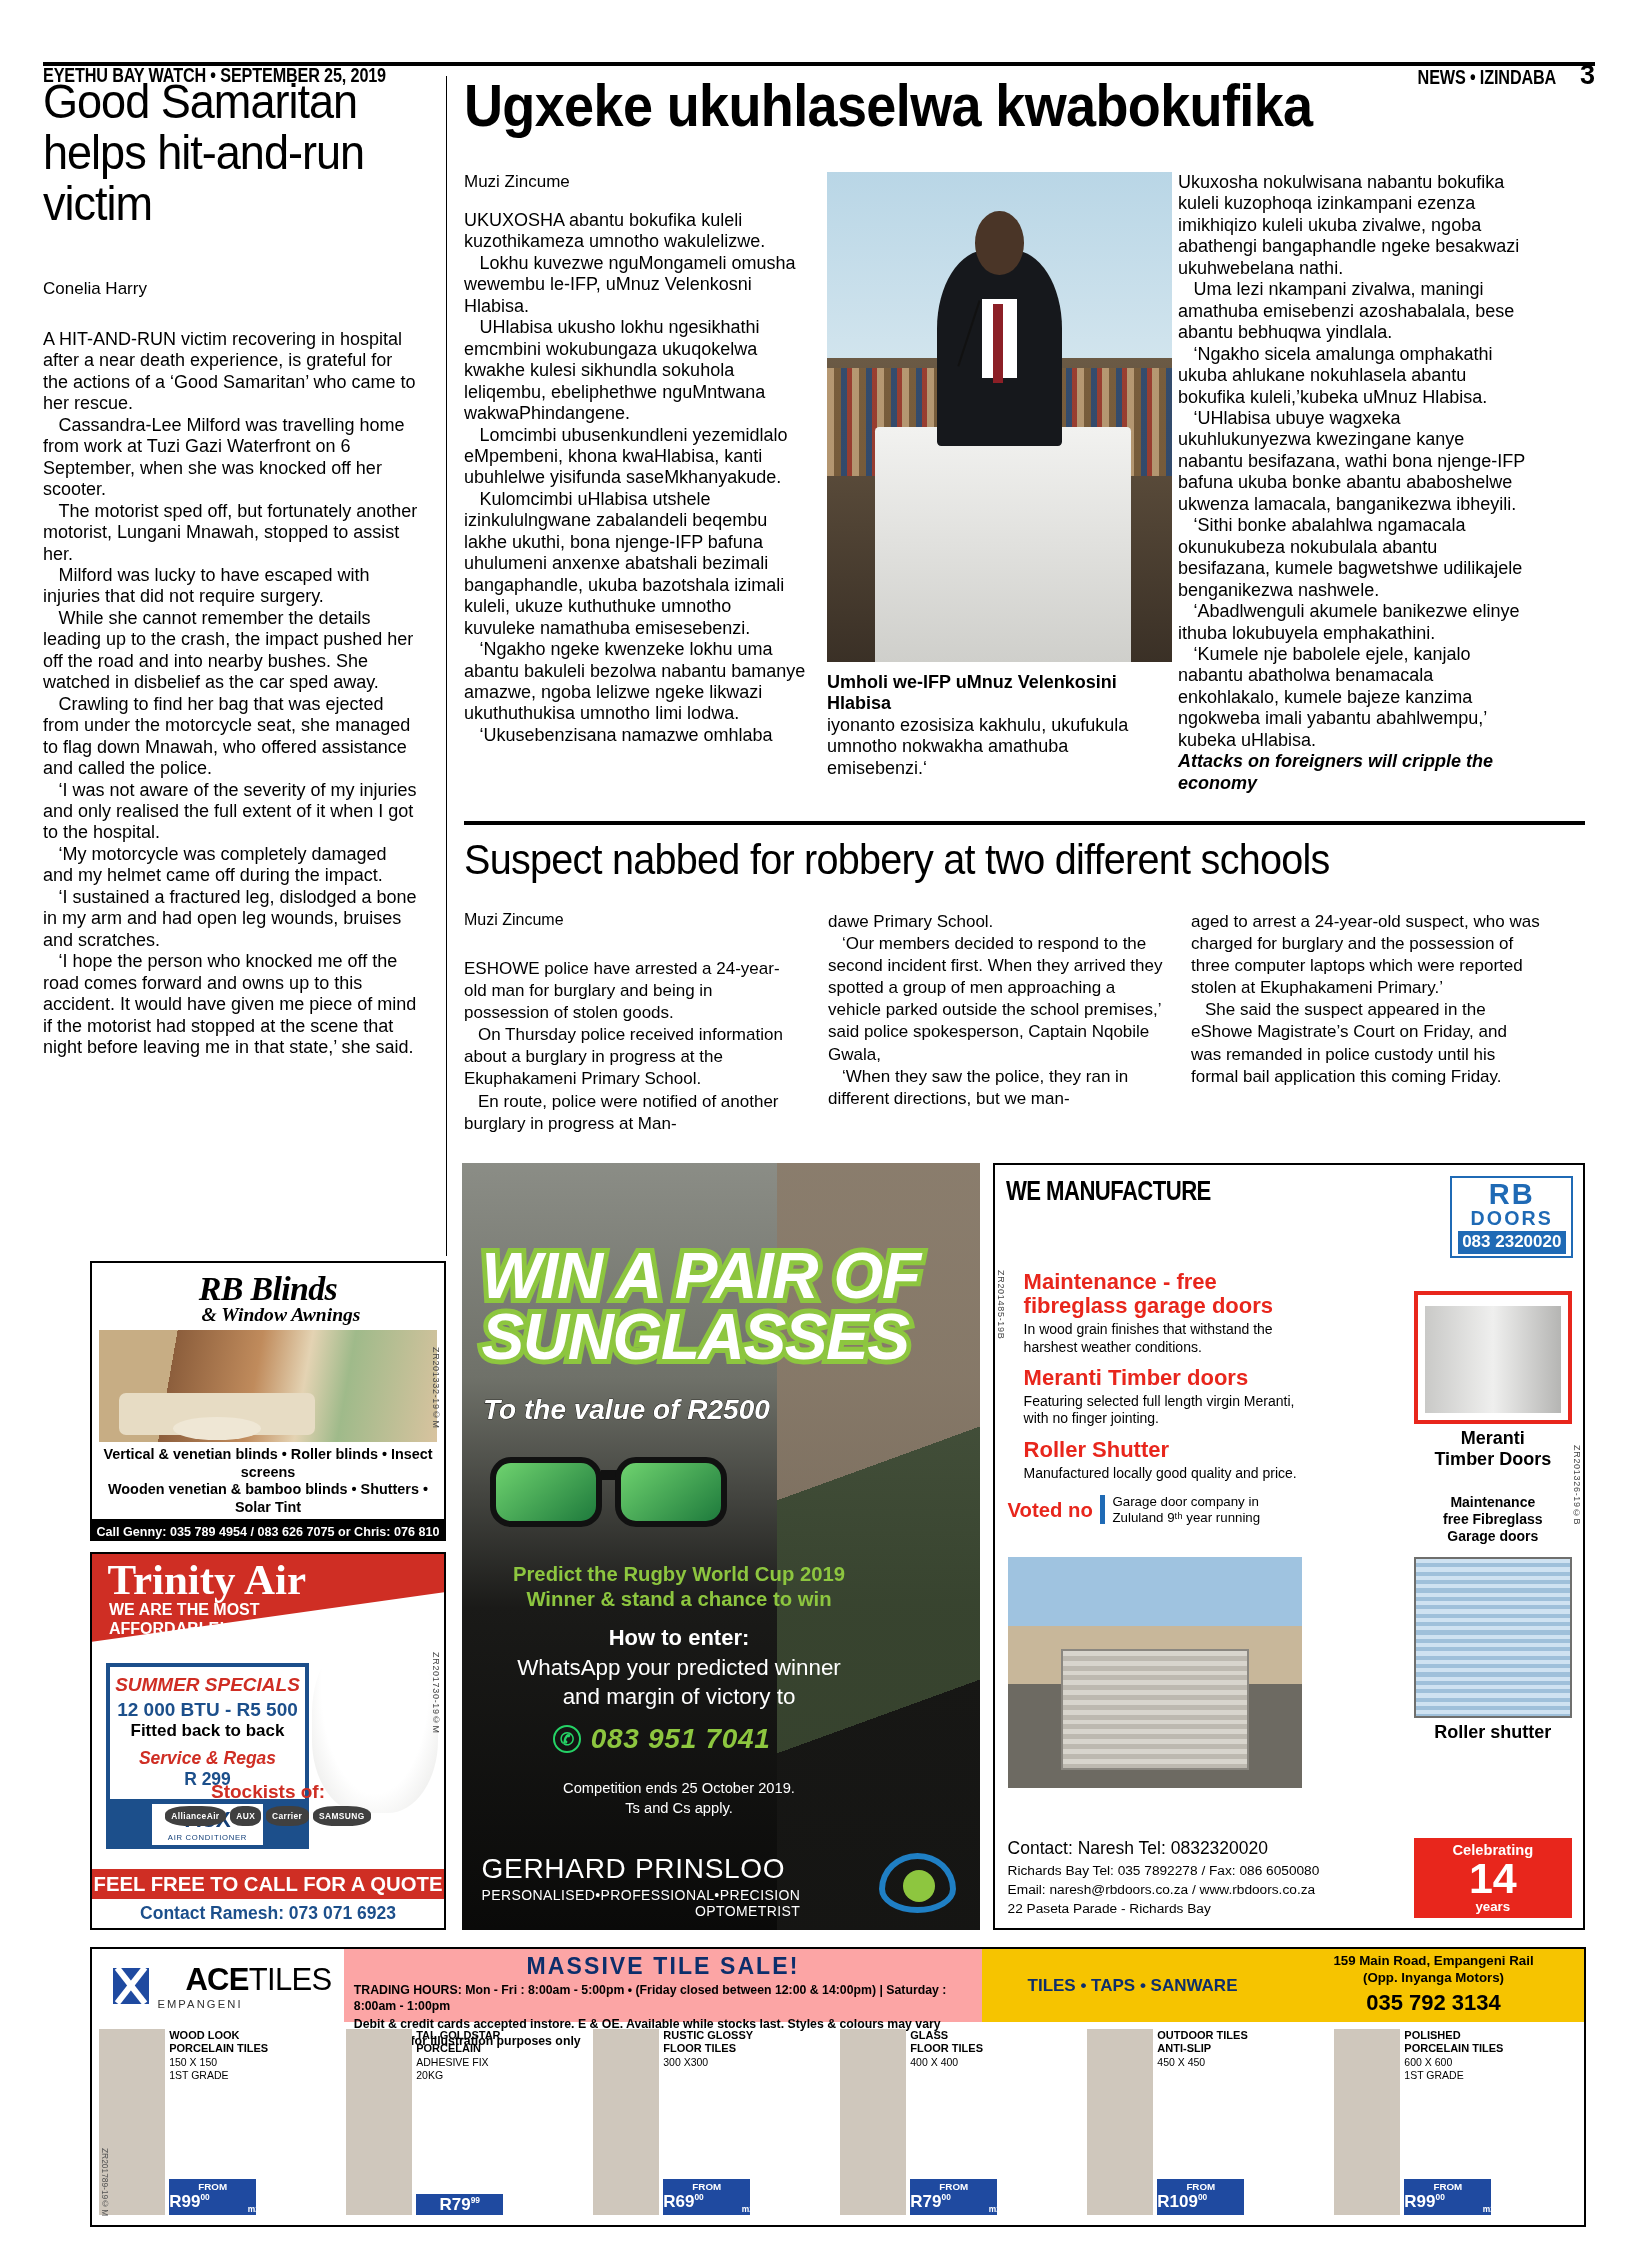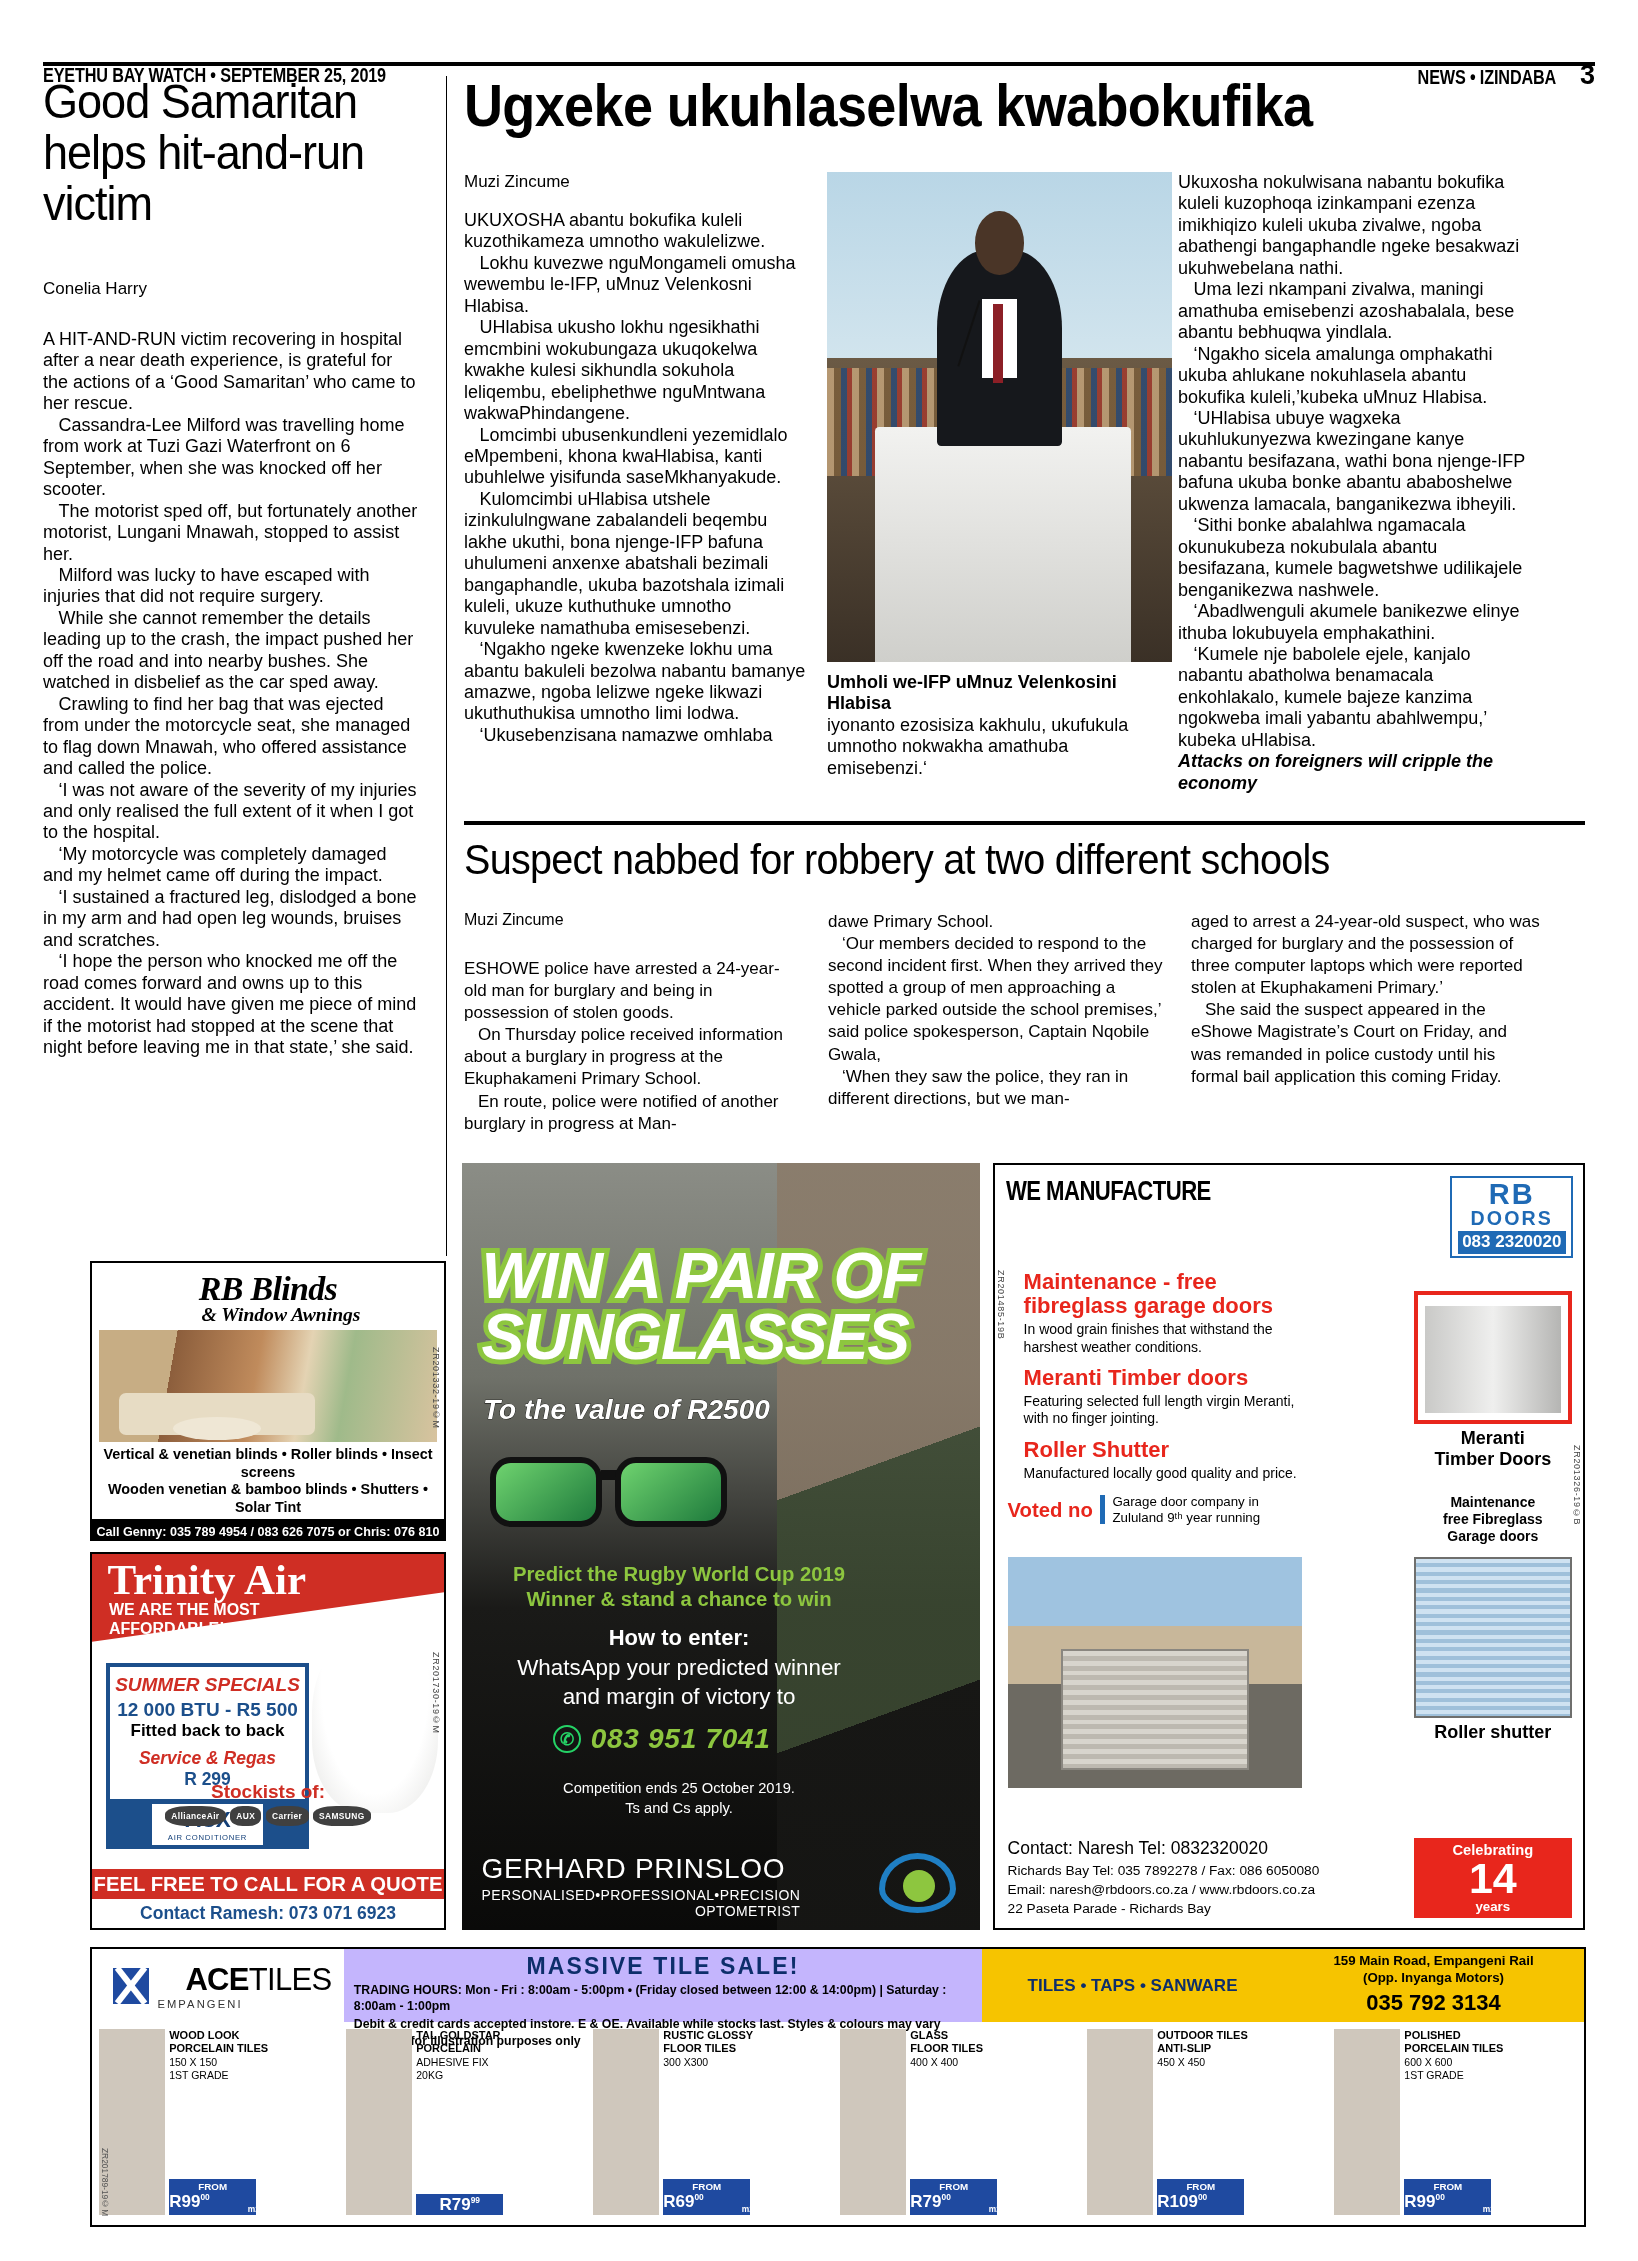--- a/index.html
+++ b/index.html
@@ -228,21 +228,21 @@
   
   #ad-ace { left: 90px; top: 1947px; width: 1496px; height: 280px; border:2.1px solid #000; background:#fff;}
   .ace-bar { display:flex; height: 73px; }
   .ace-logo { width: 252px; background:#fff; display:flex; align-items:center; padding-left:21px; gap:8.4px;}
   .ace-x { width:36px; height:36px; background:#1f4aa0; position:relative;}
   .ace-x:before,.ace-x:after{content:"";position:absolute;left:15.4px;top:-4.2px;width:6.3px;height:45px;background:#fff;transform:rotate(38deg);}
   .ace-x:after{transform:rotate(-38deg);}
   .ace-logo .nm { font-size:31px; font-weight:bold; letter-spacing:-0.7px;margin-left:28px;}
   .ace-logo .nm span { font-weight:300;}
   .ace-logo .sub { font-size:11.2px; letter-spacing:2.1px; color:#333;}
-  .ace-mid { flex:1; background:#c4b5fd; padding:4.2px 9.8px;}
+  .ace-mid { flex:1; background:#fca5a5; padding:4.2px 9.8px;}
   .ace-sale { color:#0d2e6b; font-weight:bold; font-size:23px; letter-spacing:2.1px; text-align:center;}
   .ace-hours { font-size:12.3px; font-weight:bold; line-height:1.35; margin-top:1.4px;}
   .ace-cats { width:301px; background:#f6c400; color:#0d2e6b; font-weight:bold; font-size:17px; display:flex; align-items:center; justify-content:center;}
   .ace-addr { width:301px; background:#f6c400; font-size:13.3px; font-weight:bold; line-height:1.25; padding:4.2px 7px; text-align:center;}
   .ace-addr .ph { font-size:22px; font-weight:bold; margin-top:2.1px;}
   .ace-tiles { display:flex; gap:4.2px; padding:7px; height: 200px;}
   .ace-cell { flex:1; display:flex; gap:4.2px; }
   .ace-img { width:66px; background:#cfc7bc; }
   .ace-txt { flex:1; position:relative; font-size:10.5px; line-height:1.22;}
   .ace-txt .t { font-weight:bold; font-size:11px;}

